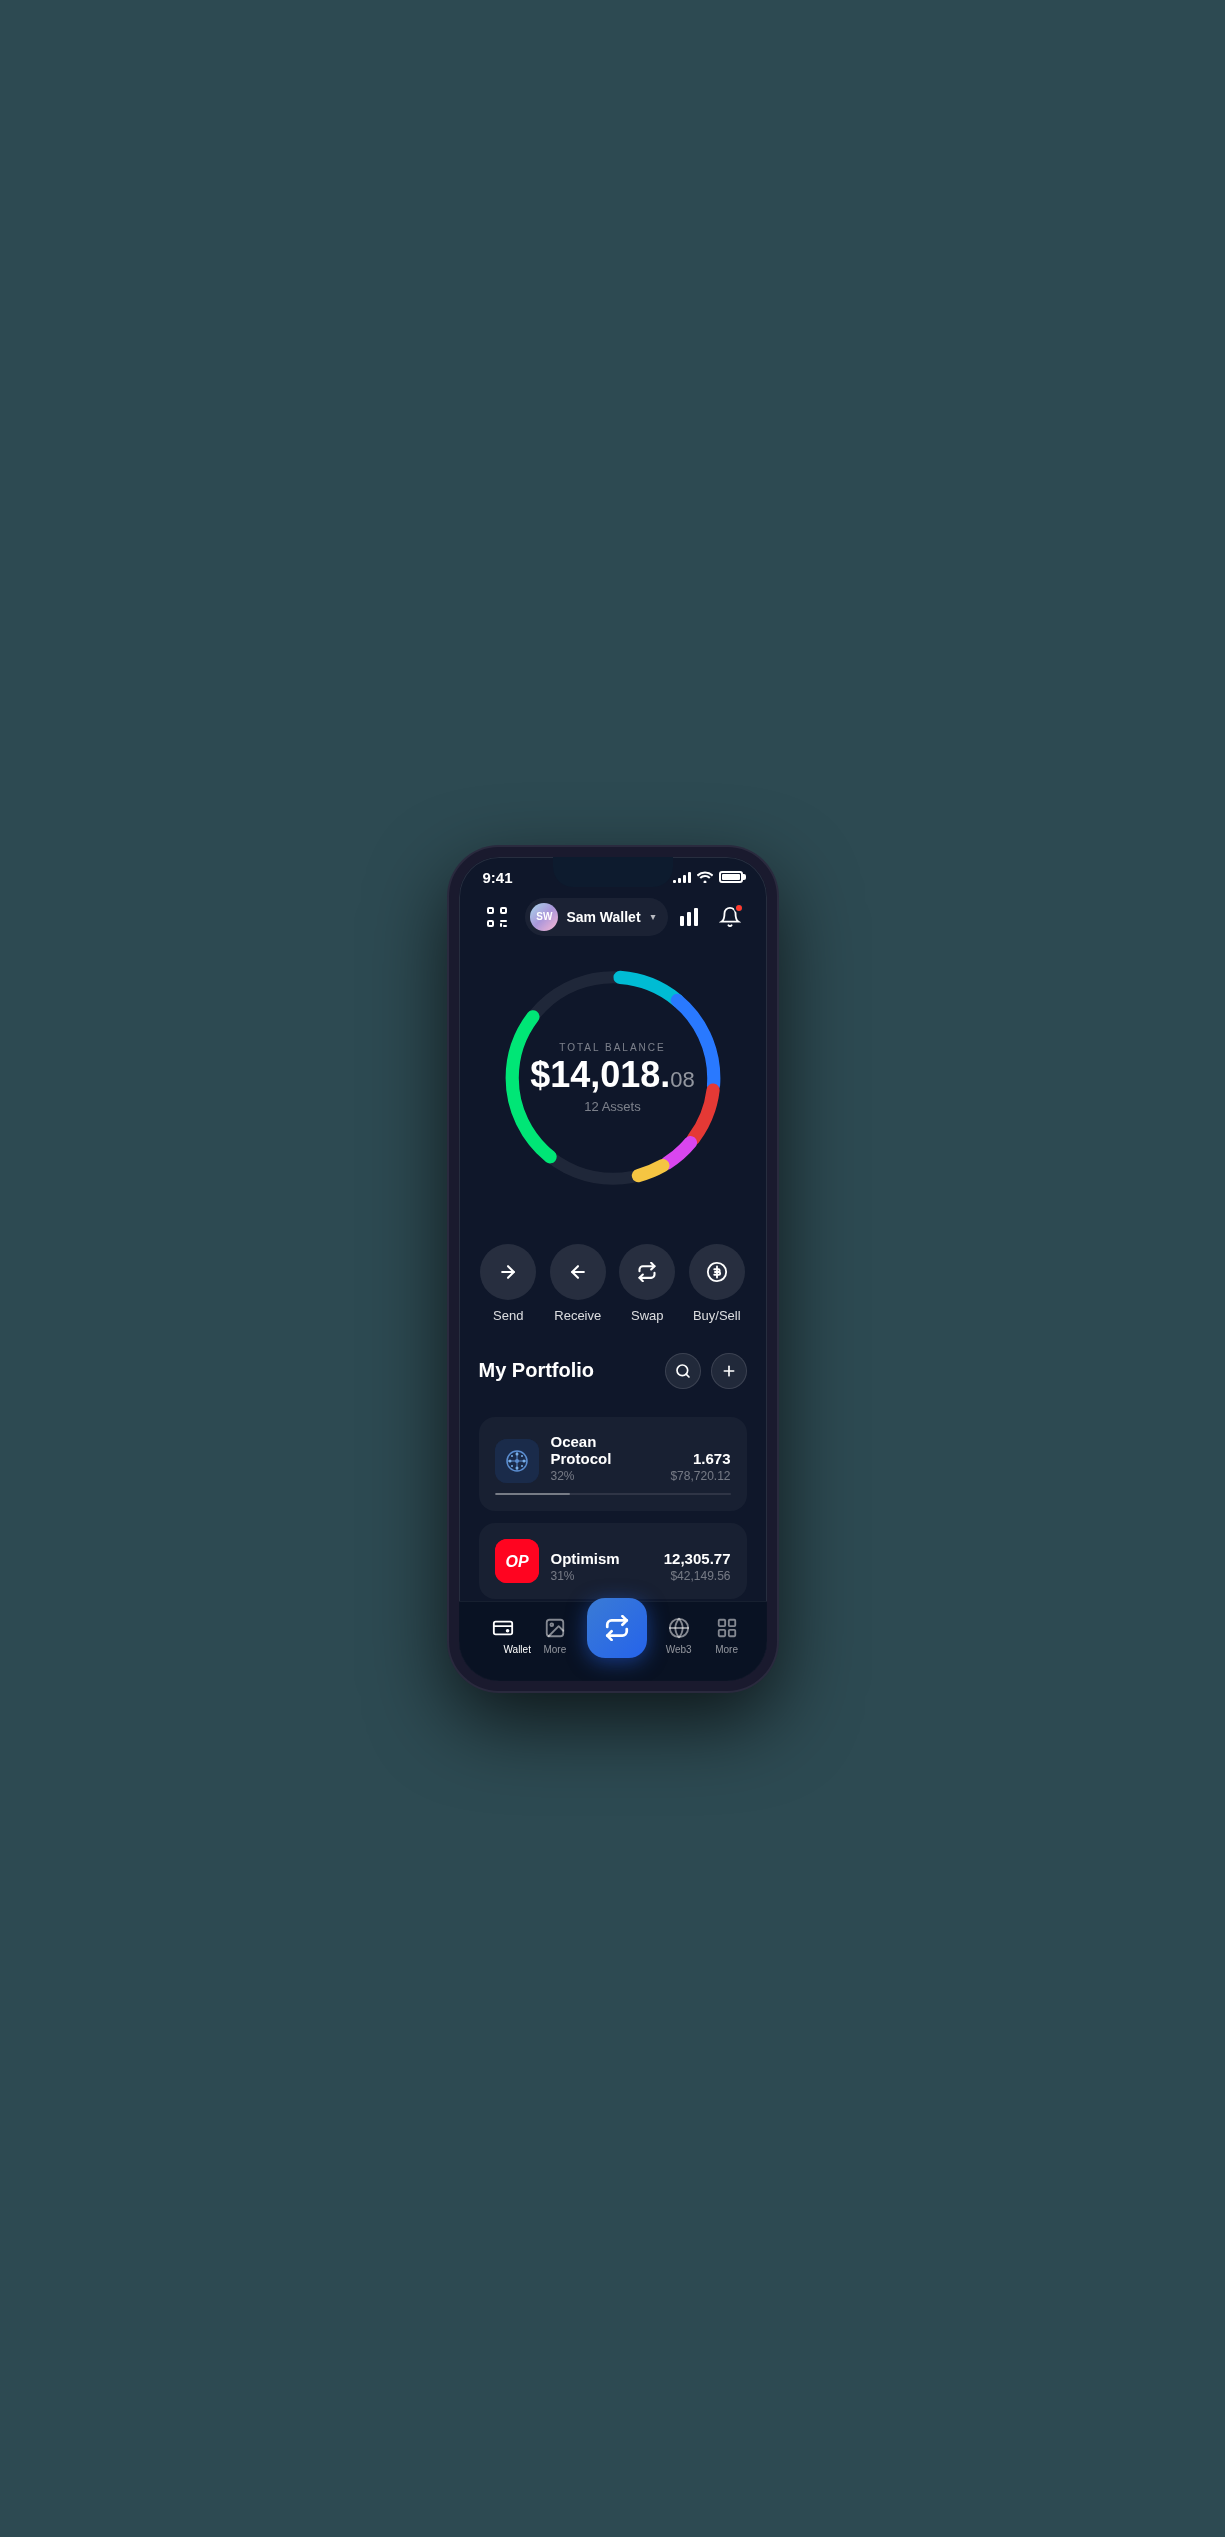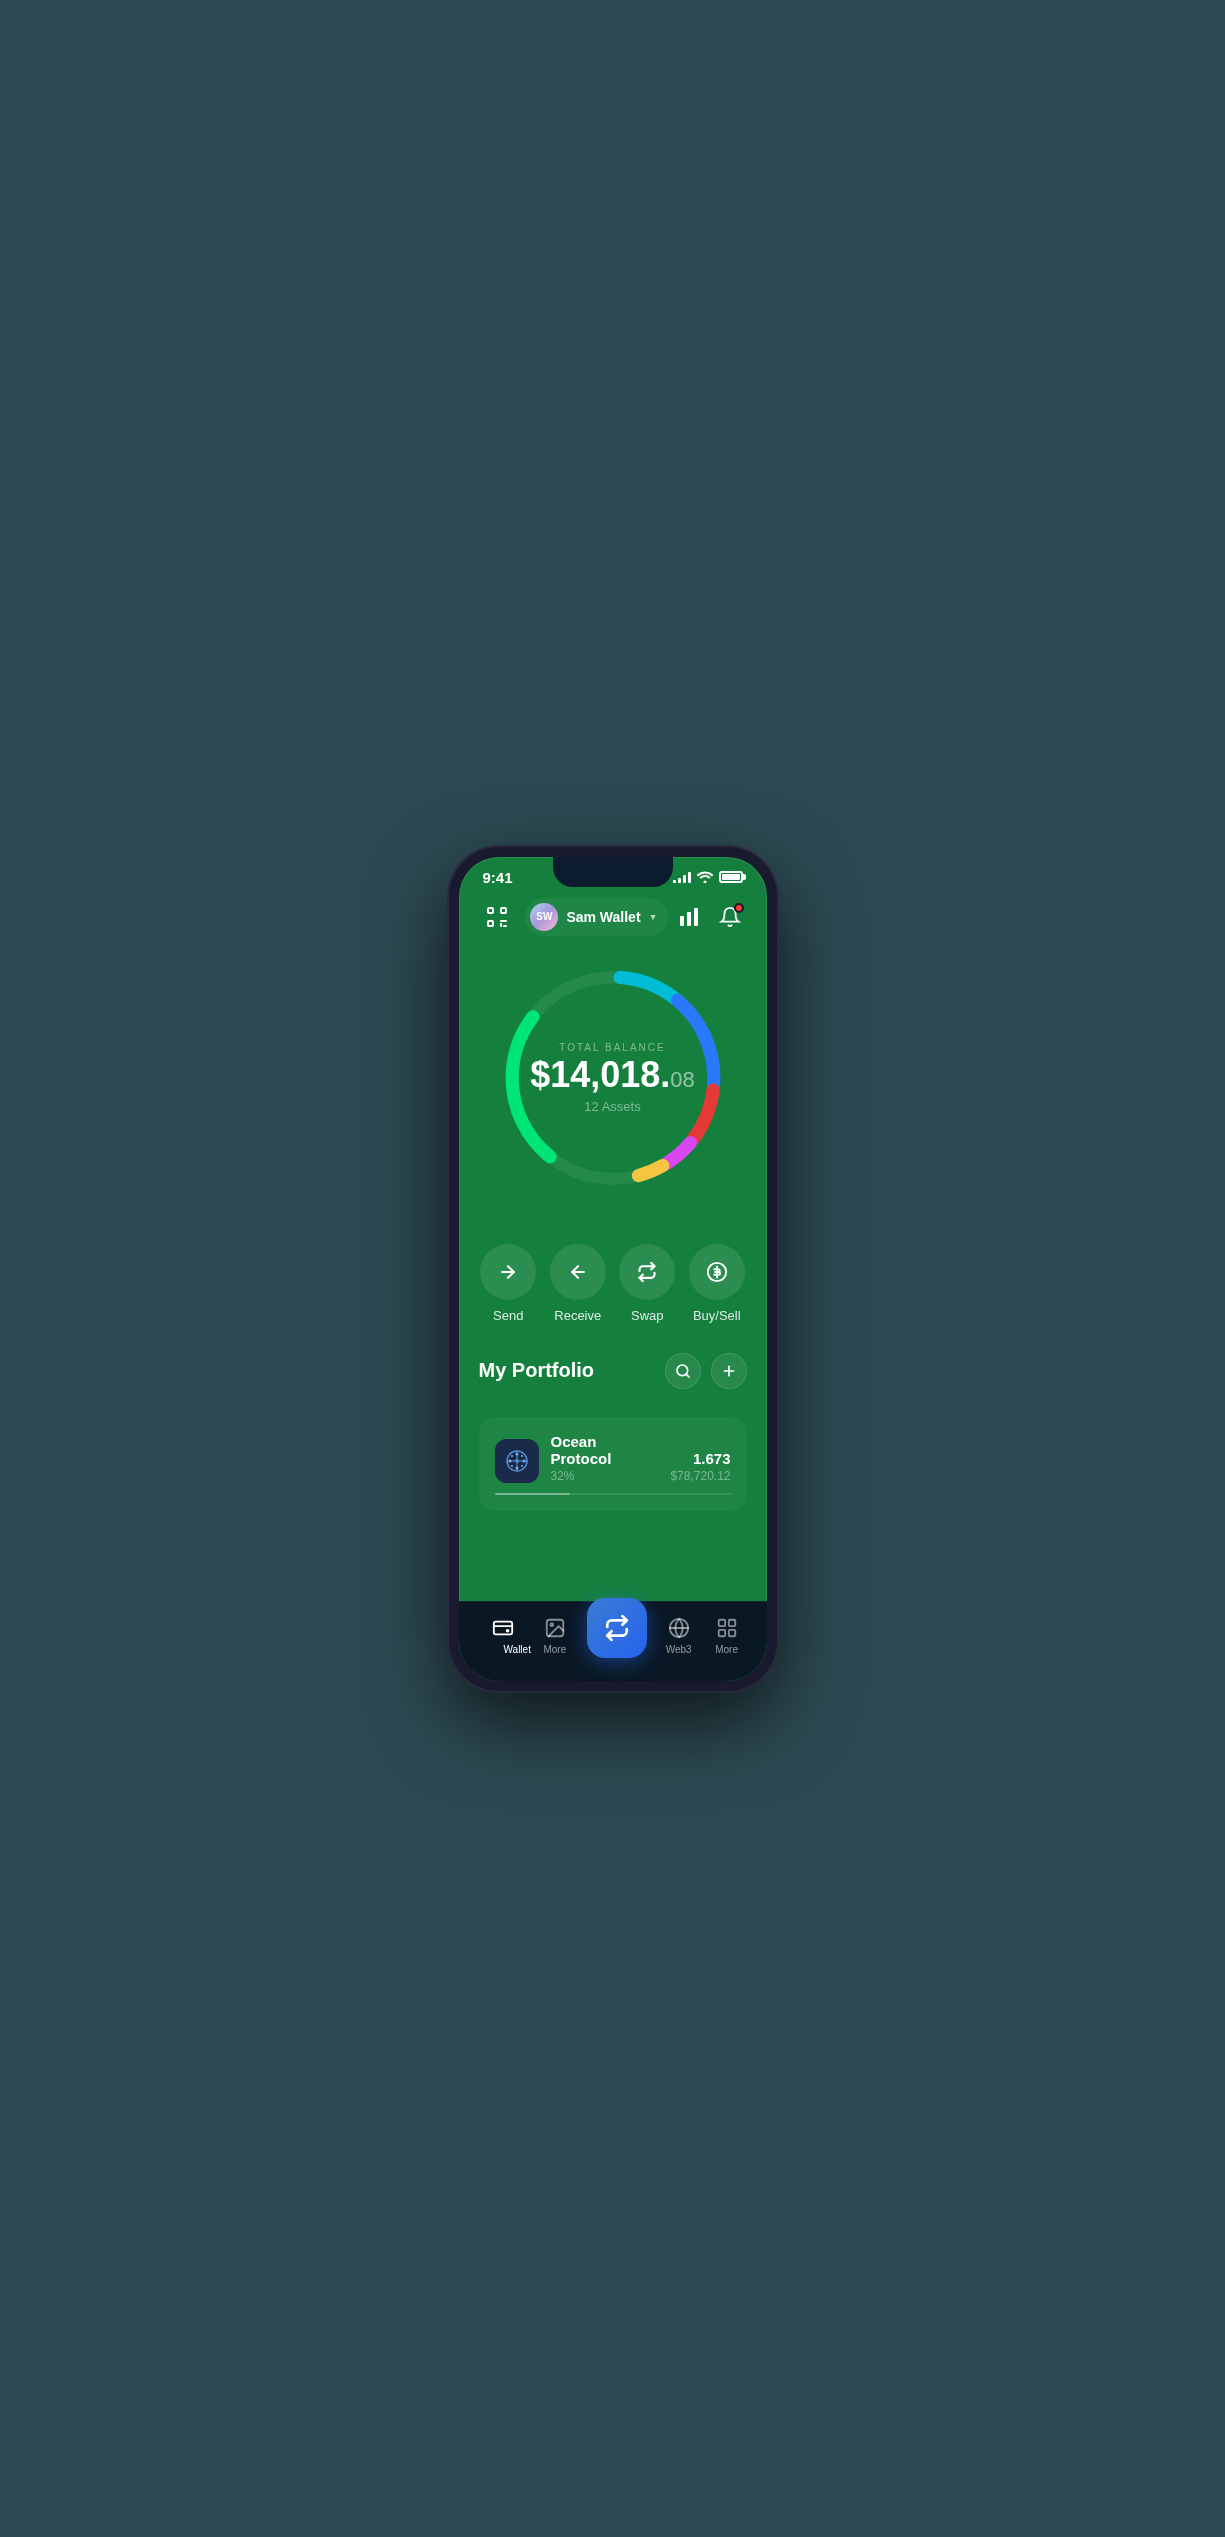--- a/index.html
+++ b/index.html
@@ -9,21 +9,21 @@
       display: flex;
       justify-content: center;
       align-items: center;
       min-height: 100vh;
       font-family: -apple-system, BlinkMacSystemFont, 'SF Pro Display', 'Segoe UI', sans-serif;
     }
 
     .phone-frame {
       width: 328px;
       height: 844px;
-      background: #15803d;
+      background: #0f172a;
       border-radius: 50px;
       border: 10px solid #1a1a2e;
       box-shadow:
         0 0 0 2px #2a2a3e,
         0 30px 80px rgba(0,0,0,0.7),
         inset 0 0 0 1px rgba(255,255,255,0.1);
       position: relative;
       overflow: hidden;
       display: flex;
       flex-direction: column;
@@ -657,20 +657,38 @@
           <div class="asset-values">
             <div class="asset-amount">1.673</div>
             <div class="asset-usd">$78,720.12</div>
           </div>
         </div>
         <div class="asset-progress">
           <div class="asset-progress-bar" style="width: 32%"></div>
         </div>
       </div>
 
+      <div class="asset-card">
+        <div class="asset-row">
+          <div class="asset-icon asset-icon-op">
+            <svg width="44" height="44" viewBox="0 0 44 44">
+              <rect width="44" height="44" rx="12" fill="#ff0420"></rect>
+              <text x="50%" y="55%" text-anchor="middle" dominant-baseline="middle" fill="white" font-size="16" font-weight="900" font-style="italic" font-family="Arial, sans-serif">OP</text>
+            </svg>
+          </div>
+          <div class="asset-info">
+            <div class="asset-name">Optimism</div>
+            <div class="asset-percent">31%</div>
+          </div>
+          <div class="asset-values">
+            <div class="asset-amount">12,305.77</div>
+            <div class="asset-usd">$42,149.56</div>
+          </div>
+        </div>
+      </div>
 
       <div style="height: 20px;"></div>
     </div>
   </div>
 
   <div class="bottom-nav">
     <div class="nav-item">
       <div class="nav-icon active">
         <svg width="22" height="22" viewBox="0 0 24 24" fill="none" stroke="white" stroke-width="2" stroke-linecap="round" stroke-linejoin="round">
           <rect x="2" y="5" width="20" height="14" rx="2"></rect>

